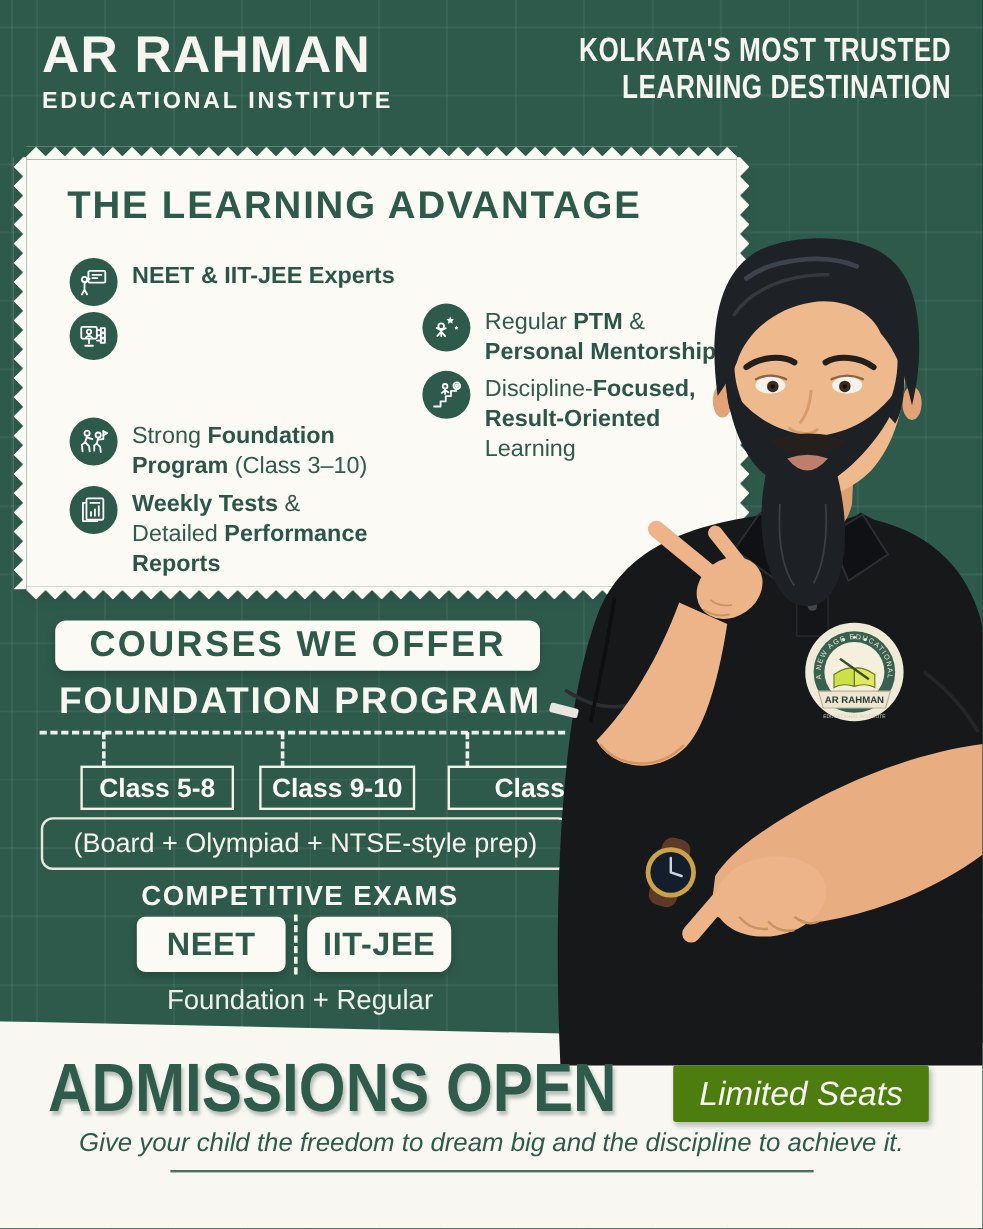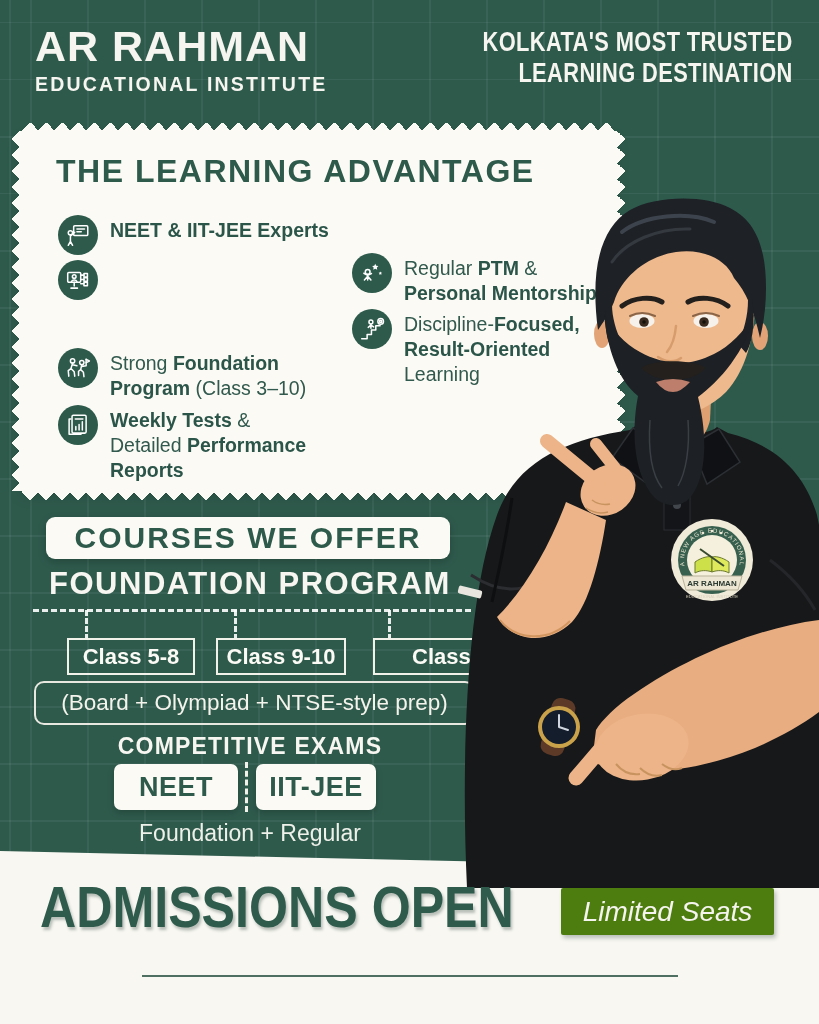--- a/index.html
+++ b/index.html
@@ -180,21 +180,21 @@
   <div class="dash-v" style="left:85px;"></div>
   <div class="dash-v" style="left:234px;"></div>
   <div class="dash-v" style="left:388px;"></div>
   <div class="class-box" style="left:23px;width:124px;">Class 5-8</div>
   <div class="class-box" style="left:172px;width:126px;">Class 9-10</div>
   <div class="class-box" style="left:329px;width:126px;padding-left:34px;">Class 11-12</div>
   <div class="board-box">(Board + Olympiad + NTSE-style prep)</div>
   <div class="competitive-title">COMPETITIVE EXAMS</div>
   <div class="exam-box" style="left:114px;width:124px;">NEET</div>
   <div class="exam-divider"></div>
-  <div class="exam-box" style="left:256px;width:120px;">IIT-JEE</div>
+  <div class="exam-box" style="left:256px;width:120px;border-radius:11px;">IIT-JEE</div>
   <div class="exam-note">Foundation + Regular</div>
 
   <div class="wedge"></div>
 
   <svg class="man-layer" viewBox="0 0 819 1024">
 
     <g>
       <path d="M467 888 C461 760 466 600 497 515 C516 462 564 440 630 430 L638 424
                C650 437 706 438 717 427 L728 433 C781 446 806 478 817 515 L819 525 L819 888 Z" fill="#17181a"></path>
       <path d="M471 575 C495 591 516 593 536 583" stroke="#2b2d31" stroke-width="3" fill="none"></path>
@@ -292,15 +292,16 @@
         <path d="M559 727 L559 715 M559 727 L568 730" stroke="#cfd6df" stroke-width="2" stroke-linecap="round"></path>
       </g>
     </g>
   </svg>
 
   <div class="footer">
     <div class="admissions">ADMISSIONS OPEN</div>
     <div class="limited-box">
       <span>Limited Seats</span>
     </div>
+    <div class="foot-tagline">Give your child the freedom to dream big and the discipline to achieve it.</div>
     <div class="foot-divider"></div>
   </div>
 </div>
 
 </body></html>

